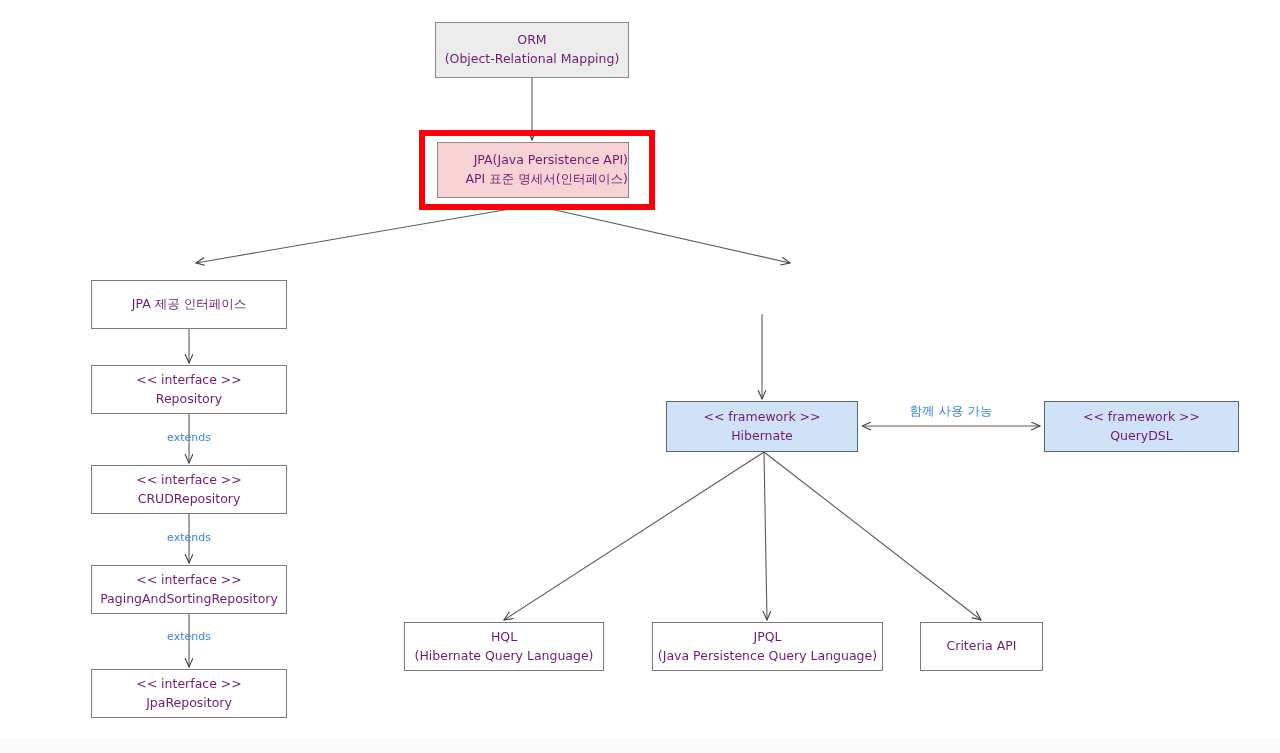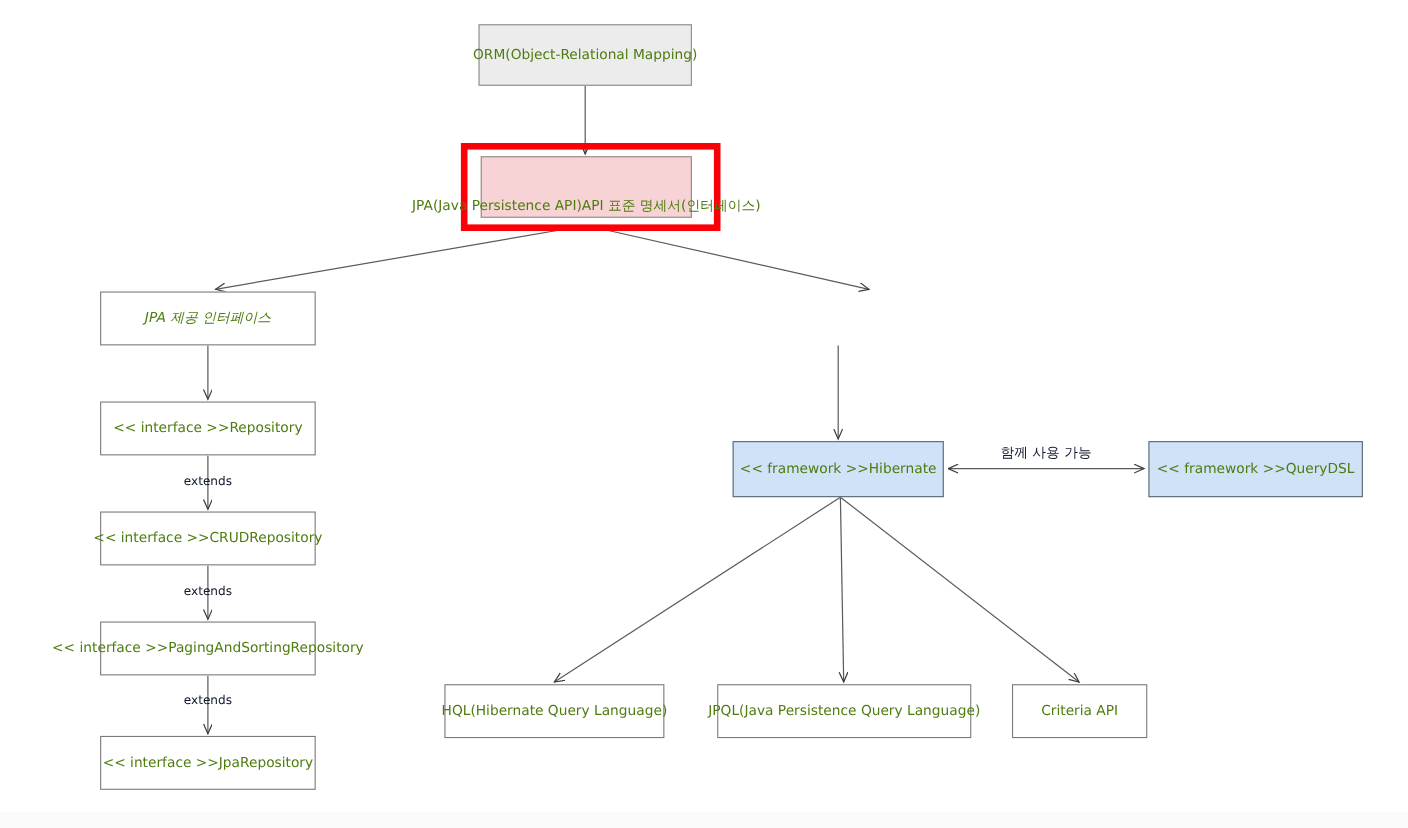--- a/index.html
+++ b/index.html
@@ -28,44 +28,45 @@
     left: 0;
     top: 0;
     width: 1280px;
     height: 753px;
     pointer-events: none;
   }
   .node {
     position: absolute;
     box-sizing: border-box;
     display: flex;
+    flex-direction: column;
     align-items: center;
     justify-content: center;
     border: 1px solid #7a7a7a;
     background: #ffffff;
-    color: #4d7c0f;
+    color: #701a75;
     font-size: 12.5px;
     line-height: 1.5;
     text-align: center;
     white-space: nowrap;
   }
   .node .ln { display: block; }
   .node.gray   { background: #ececec; border-color: #8a8a8a; }
   .node.pink   { background: #f8d3d5; border-color: #8a8a8a; align-items: flex-end; }
   .node.blue   { background: #cfe2f7; border-color: #5b6570; justify-content: center; }
   .highlight-box {
     position: absolute;
     box-sizing: border-box;
     border: 6px solid #fb0007;
     background: transparent;
   }
   .edge-label {
     position: absolute;
     font-size: 11px;
-    color: #0f172a;
+    color: #3b82f6;
     white-space: nowrap;
     transform: translateX(-50%);
     text-align: center;
   }
   .edge-label.ko { font-size: 12.5px; }
 </style>
 </head>
 <body>
 
 <div id="canvas">
@@ -112,21 +113,21 @@
     <span class="ln">(Object-Relational Mapping)</span>
   </div>
 
   <div class="highlight-box" style="left:419px; top:130px; width:236px; height:80px;"></div>
 
   <div class="node pink" style="left:437px; top:142px; width:192px; height:56px;">
     <span class="ln">JPA(Java Persistence API)</span>
     <span class="ln">API 표준 명세서(인터페이스)</span>
   </div>
 
-  <div class="node" style="left:91px; top:265px; width:196px; height:49px;font-style:italic;">
+  <div class="node" style="left:91px; top:280px; width:196px; height:49px;">
     <span class="ln">JPA 제공 인터페이스</span>
   </div>
 
   <div class="node" style="left:91px; top:365px; width:196px; height:49px;">
     <span class="ln">&lt;&lt; interface &gt;&gt;</span>
     <span class="ln">Repository</span>
   </div>
 
   <div class="node" style="left:91px; top:465px; width:196px; height:49px;">
     <span class="ln">&lt;&lt; interface &gt;&gt;</span>

